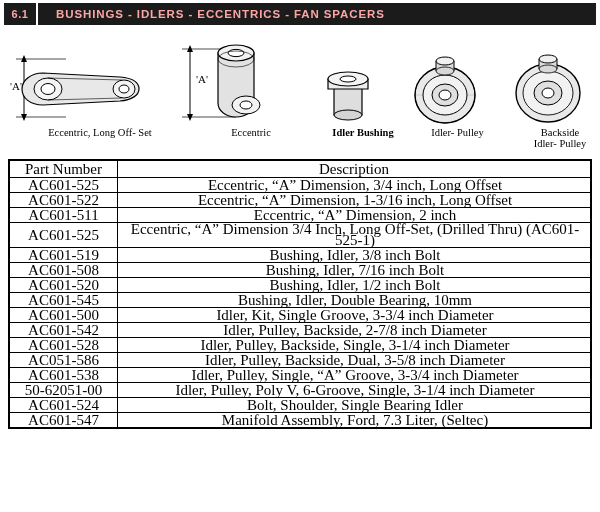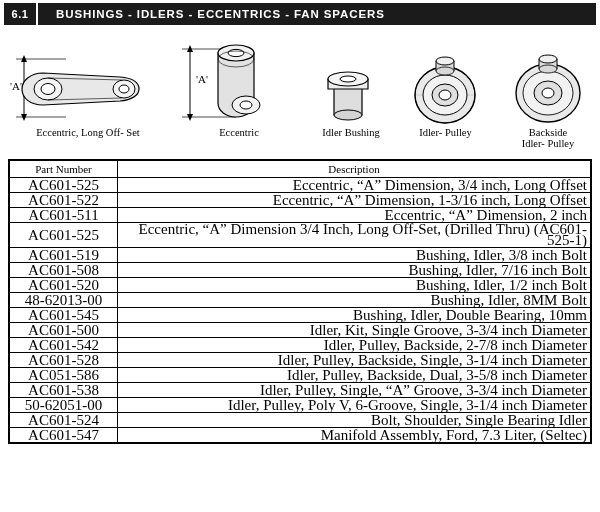--- a/index.html
+++ b/index.html
@@ -21,21 +21,21 @@
     box-sizing: border-box;
   }
 
   
   .header {
     display: flex;
     align-items: stretch;
     height: 22px;
     margin: 3px 4px 0 4px;
     background: #1b1b1b;
-    color: #ffffff;
+    color: #fca5a5;
   }
   .header-num {
     display: flex;
     align-items: center;
     justify-content: center;
     width: 32px;
     font-family: "Liberation Sans", sans-serif;
     font-weight: bold;
     font-size: 11px;
     letter-spacing: 0.5px;
@@ -62,31 +62,31 @@
     top: 0;
     height: 128px;
   }
   .fig .art {
     position: relative;
     height: 100px;
   }
   .fig .caption {
     position: absolute;
     top: 100px;
-    left: 0;
+    left: 12px;
     width: 100%;
     text-align: center;
     font-family: "Liberation Serif", serif;
     font-size: 10.5px;
     line-height: 11px;
   }
 
   .fig1 { left: 2px;   width: 160px; }
   .fig2 { left: 168px; width: 130px; }
-  .fig3 { left: 300px; width: 90px;  }
+  .fig3 { left: 300px; width: 90px; font-weight: bold;  }
   .fig4 { left: 392px; width: 95px;  }
   .fig5 { left: 492px; width: 100px; }
 
   
   .table-wrap {
     margin: 4px 8px 0 8px;
     border: 1px solid #000;
     box-sizing: border-box;
   }
   table {
@@ -97,30 +97,30 @@
   th, td {
     border: 1px solid #000;
     font-size: 15px;
     line-height: 11px;
     padding: 1px 3px;
     height: 15px;
     box-sizing: border-box;
   }
   th {
     font-weight: normal;
-    font-size: 11px;
+    font-size: 15px;
     text-align: center;
     height: 17px;
   }
   th.c-part, td.c-part {
     width: 108px;
     text-align: center;
   }
   td.c-desc {
-    text-align: right;
+    text-align: center;
     padding-left: 5px;
     font-family: Liberation Serif, serif;
   }
   td.c-desc b { font-weight: bold; }
 
   svg { display: block; }
 </style>
 </head>
 <body>
 
@@ -260,24 +260,20 @@
           </tr>
           <tr>
             <td class="c-part">AC601-508</td>
             <td class="c-desc"><span>Bushing, Idler, 7/16 inch Bolt</span></td>
           </tr>
           <tr>
             <td class="c-part">AC601-520</td>
             <td class="c-desc"><span>Bushing, Idler, 1/2 inch Bolt</span></td>
           </tr>
           <tr>
-            <td class="c-part">48-62013-00</td>
-            <td class="c-desc"><span>Bushing, Idler, 8MM Bolt</span></td>
-          </tr>
-          <tr>
             <td class="c-part">AC601-545</td>
             <td class="c-desc"><span>Bushing, Idler, Double Bearing, 10mm</span></td>
           </tr>
           <tr>
             <td class="c-part">AC601-500</td>
             <td class="c-desc"><span>Idler, Kit, Single Groove, 3-3/4 inch Diameter</span></td>
           </tr>
           <tr>
             <td class="c-part">AC601-542</td>
             <td class="c-desc"><span>Idler, Pulley, Backside, 2-7/8 inch Diameter</span></td>

